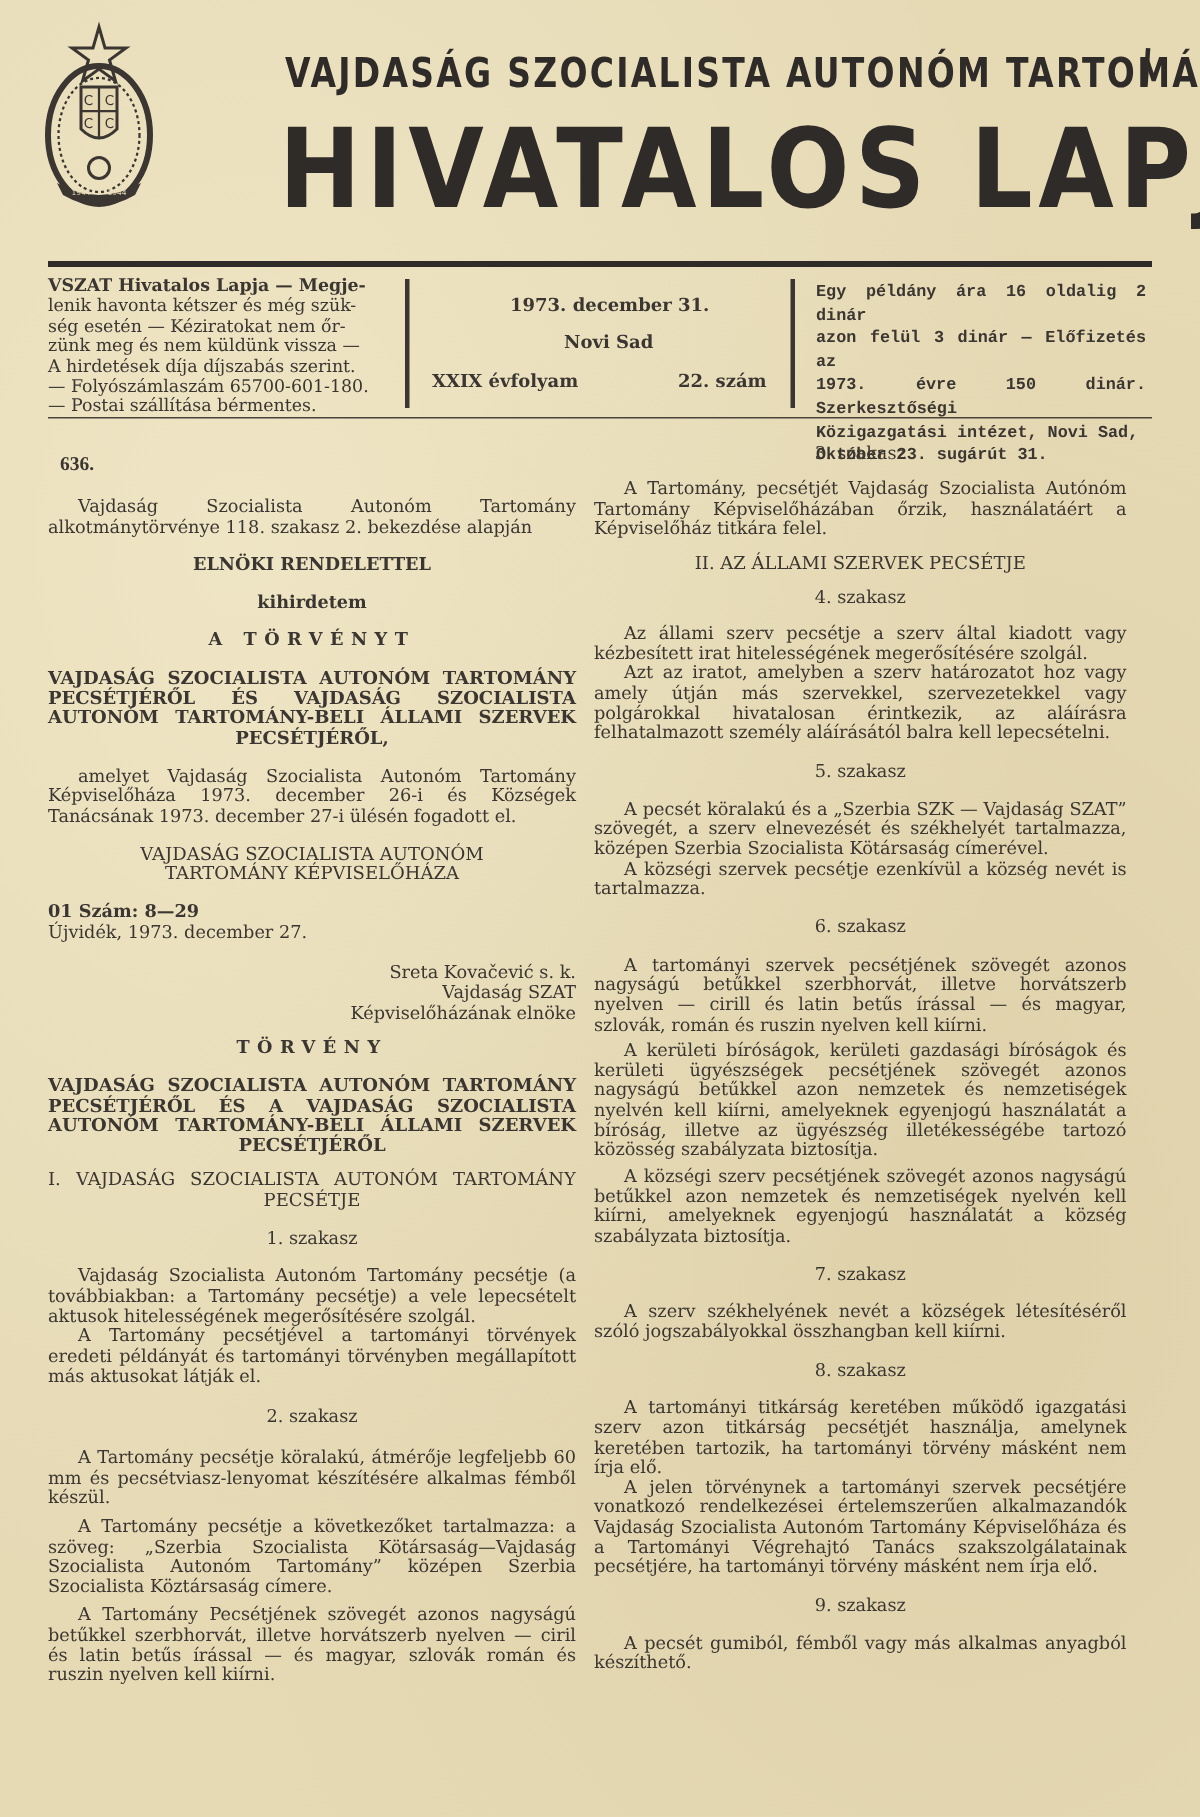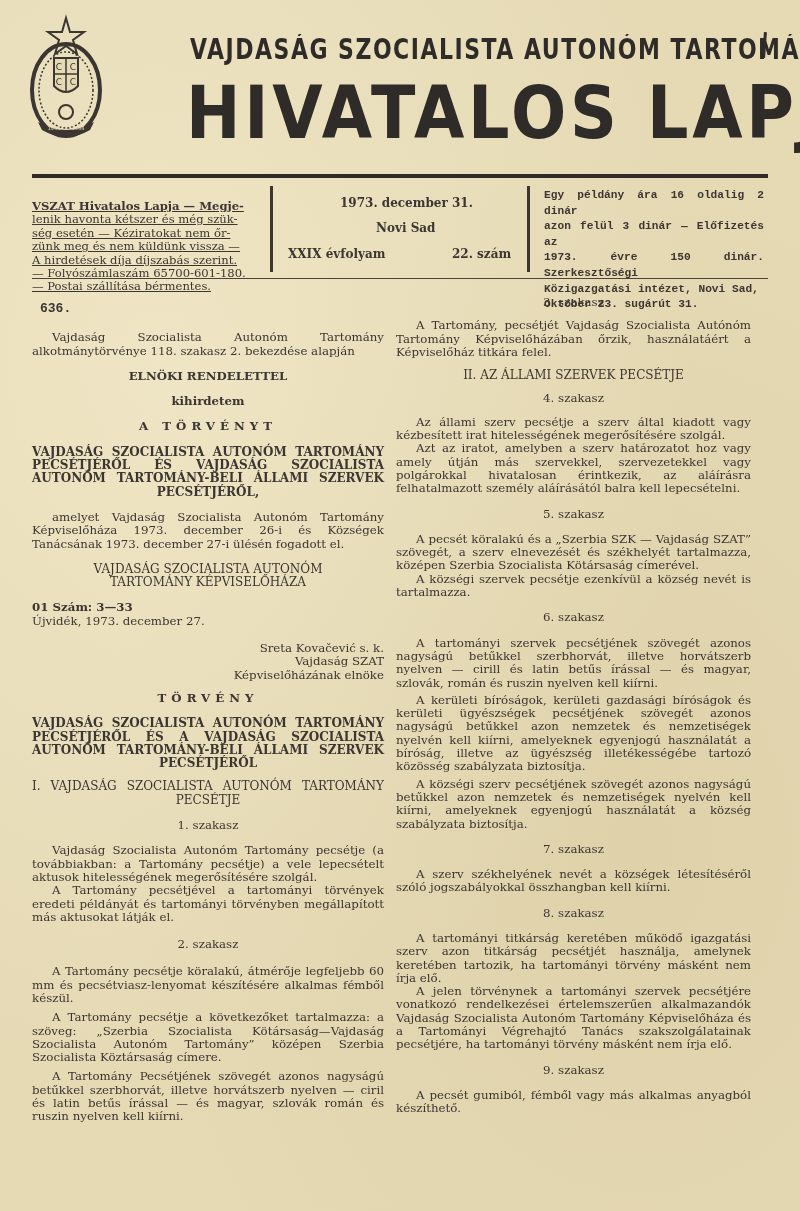--- a/index.html
+++ b/index.html
@@ -26,42 +26,42 @@
       position: absolute; left: 186px; top: 72px; width: 580px; height: 78px;
       font-family: "DejaVu Sans", sans-serif; font-weight: bold;
       font-size: 70px; line-height: 78px; color: #2f2b28;
       letter-spacing: 4px; white-space: nowrap;
       transform: scaleX(0.93) scaleY(1.05); transform-origin: left top;
       background: none;
     }
     .rule-thick { position: absolute; left: 32px; top: 174px; width: 736px; height: 4px; background: #2f2b28; }
     .rule-bottom { position: absolute; left: 32px; top: 278px; width: 736px; height: 1px; background: #4a443d; }
     .info-left {
-      position: absolute; left: 32px; top: 200px; width: 228px;
-      font-size: 11.6px; line-height: 13.4px; text-align: justify; text-decoration: underline;
+      position: absolute; left: 32px; top: 184px; width: 228px;
+      font-size: 11.6px; line-height: 13.4px; text-align: justify;
     }
     .info-left .b { font-weight: bold; }
     .vbar { position: absolute; top: 186px; width: 3px; height: 86px; background: #3b3631; }
     .info-mid { position: absolute; left: 282px; top: 186px; width: 240px; font-weight: bold; font-size: 12px; }
     .info-mid .date { position: absolute; left: 58px; top: 10px; white-space: nowrap; }
     .info-mid .city { position: absolute; left: 94px; top: 35px; white-space: nowrap; }
     .info-mid .vol { position: absolute; left: 6px; top: 61px; white-space: nowrap; }
     .info-mid .num { position: absolute; left: 170px; top: 61px; white-space: nowrap; }
     .info-right {
       position: absolute; left: 544px; top: 188px; width: 220px;
       font-family: Liberation Mono, monospace; font-weight: bold;
       font-size: 11.2px; line-height: 15.6px; text-align: justify;
     }
     .col { position: absolute; top: 296px; font-size: 11.8px; line-height: 13.3px; }
     .col.left { left: 32px; width: 352px; }
     .col.right { left: 396px; width: 355px; }
     .col p { margin: 0; text-align: justify; text-indent: 20px; }
     .col .c { text-align: center; text-indent: 0; }
     .col .bold { font-weight: bold; }
-    .num636 { font-family: Liberation Mono, monospace; font-weight: bold; font-size: 13px; margin: 6px 0 16px 8px; }
+    .num636 { font-family: Liberation Serif, serif; font-weight: bold; font-size: 13px; margin: 6px 0 16px 8px; }
     .spaced { letter-spacing: 5px; }
     .caps { font-size: 12px; line-height: 13.3px; }
     .gap4 { height: 4px; } .gap6 { height: 6px; } .gap10 { height: 10px; } .gap12 { height: 12px; } .gap14 { height: 14px; }
     .sign { padding-left: 175px; text-align: right; }
     .sign div { white-space: nowrap; }
   </style>
 </head>
 <body>
 
 <div class="masthead">
@@ -124,21 +124,21 @@
   <div class="gap12"></div>
   <p class="c bold spaced">A TÖRVÉNYT</p>
   <div class="gap12"></div>
   <p class="bold caps" style="text-indent:0;text-align-last:center">VAJDASÁG SZOCIALISTA AUTONÓM TARTOMÁNY PECSÉTJÉRŐL ÉS VAJDASÁG SZOCIALISTA AUTONÓM TARTOMÁNY-BELI ÁLLAMI SZERVEK PECSÉTJÉRŐL,</p>
   <div class="gap12"></div>
   <p>amelyet Vajdaság Szocialista Autonóm Tartomány Képviselőháza 1973. december 26-i és Községek Tanácsának 1973. december 27-i ülésén fogadott el.</p>
   <div class="gap12"></div>
   <p class="c caps">VAJDASÁG SZOCIALISTA AUTONÓM</p>
   <p class="c caps">TARTOMÁNY KÉPVISELŐHÁZA</p>
   <div class="gap12"></div>
-  <p class="bold" style="text-indent:0">01 Szám: 3—33</p>
+  <p class="bold" style="text-indent:0">01 Szám: 8—29</p>
   <p style="text-indent:0">Újvidék, 1973. december 27.</p>
   <div class="gap14"></div>
   <div class="sign">
     <div>Sreta Kovačević s. k.</div>
     <div style="padding-left:36px">Vajdaság SZAT</div>
     <div>Képviselőházának elnöke</div>
   </div>
   <div class="gap10"></div>
   <p class="c bold spaced">TÖRVÉNY</p>
   <div class="gap12"></div>

